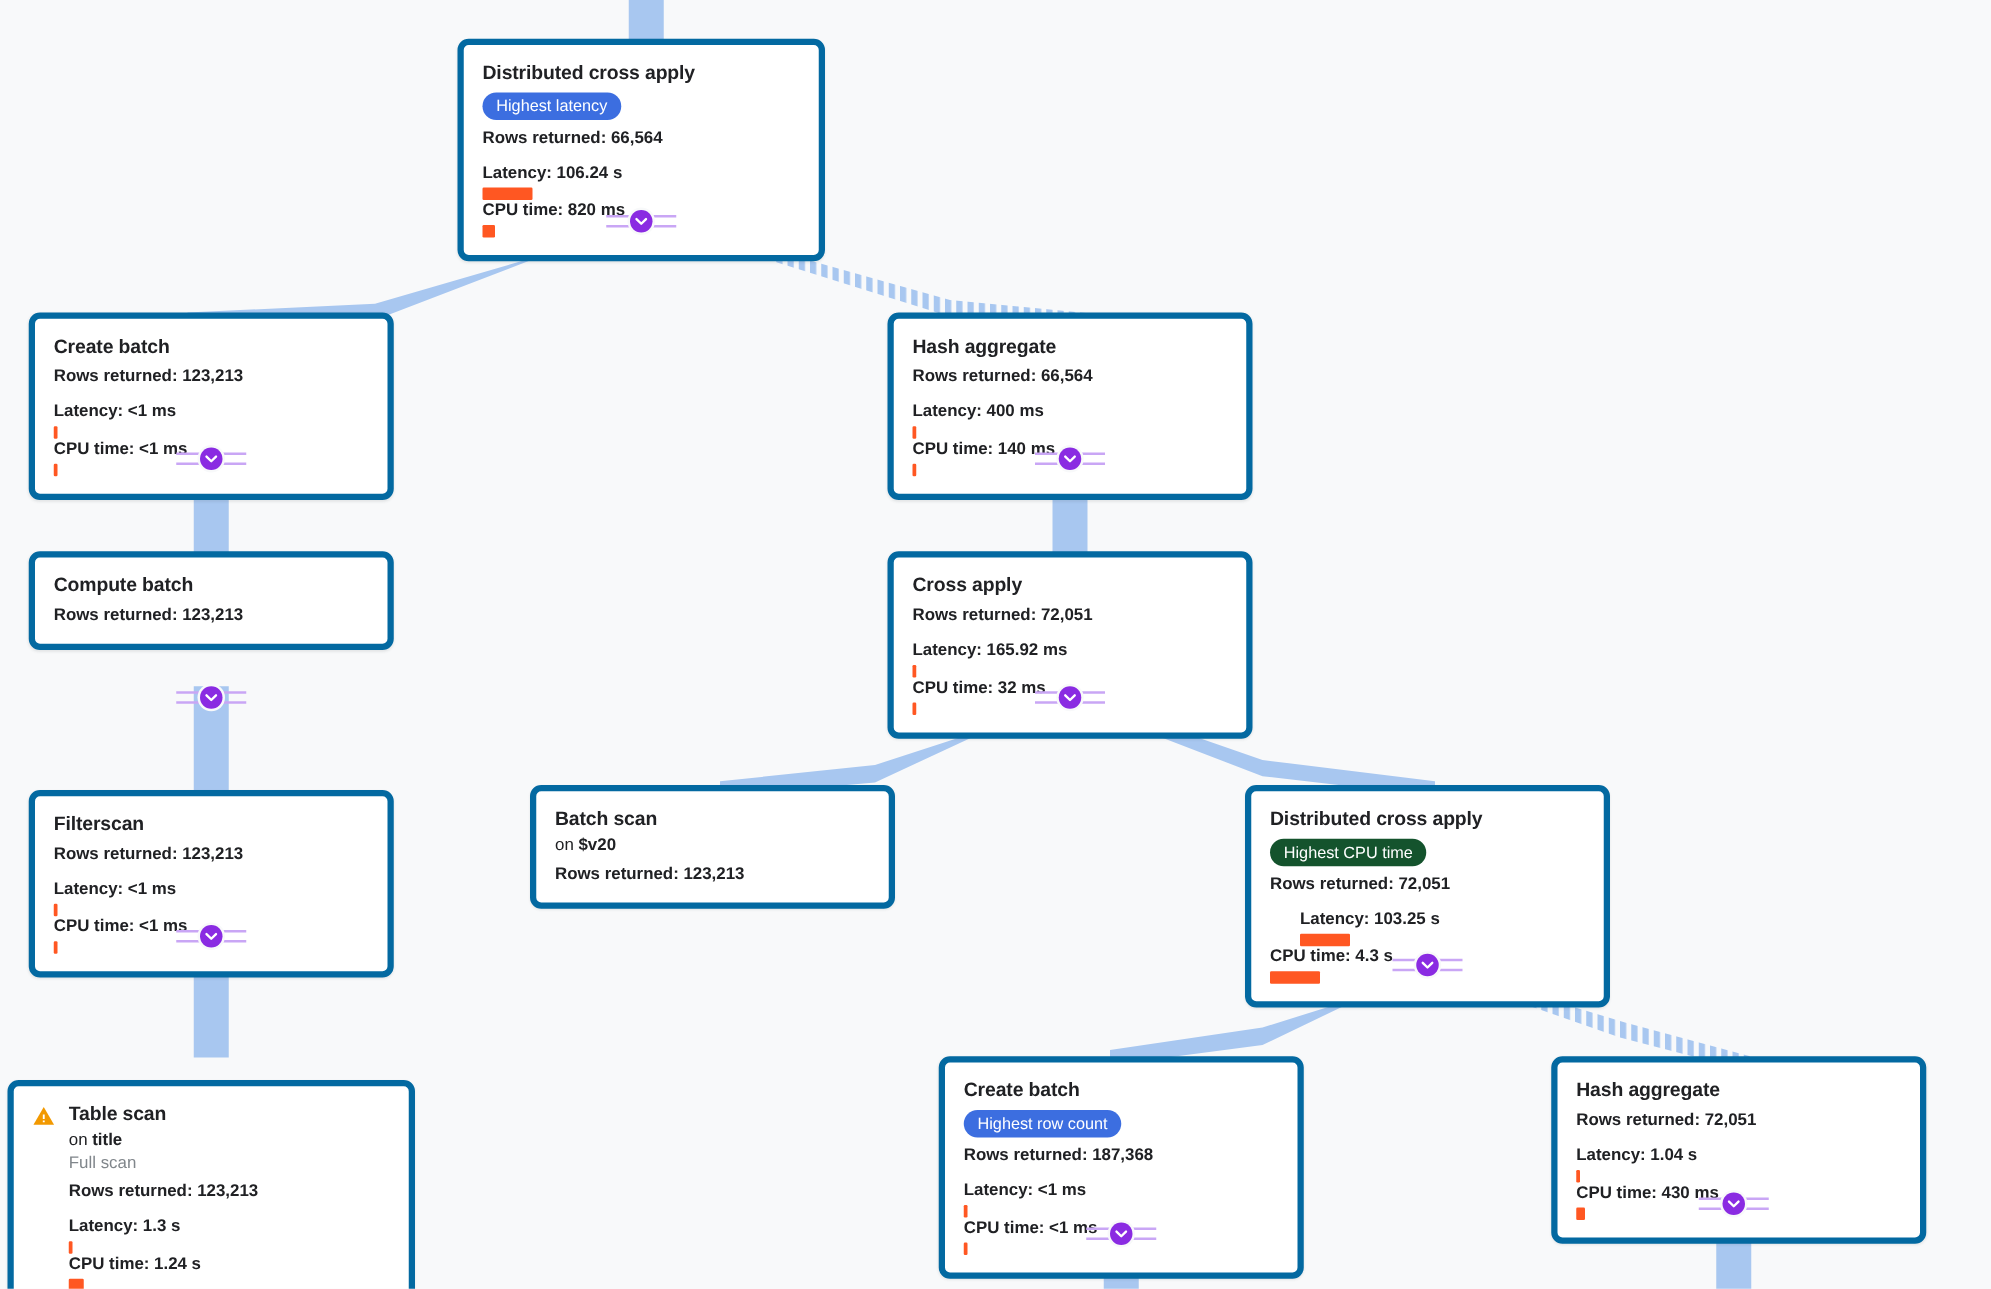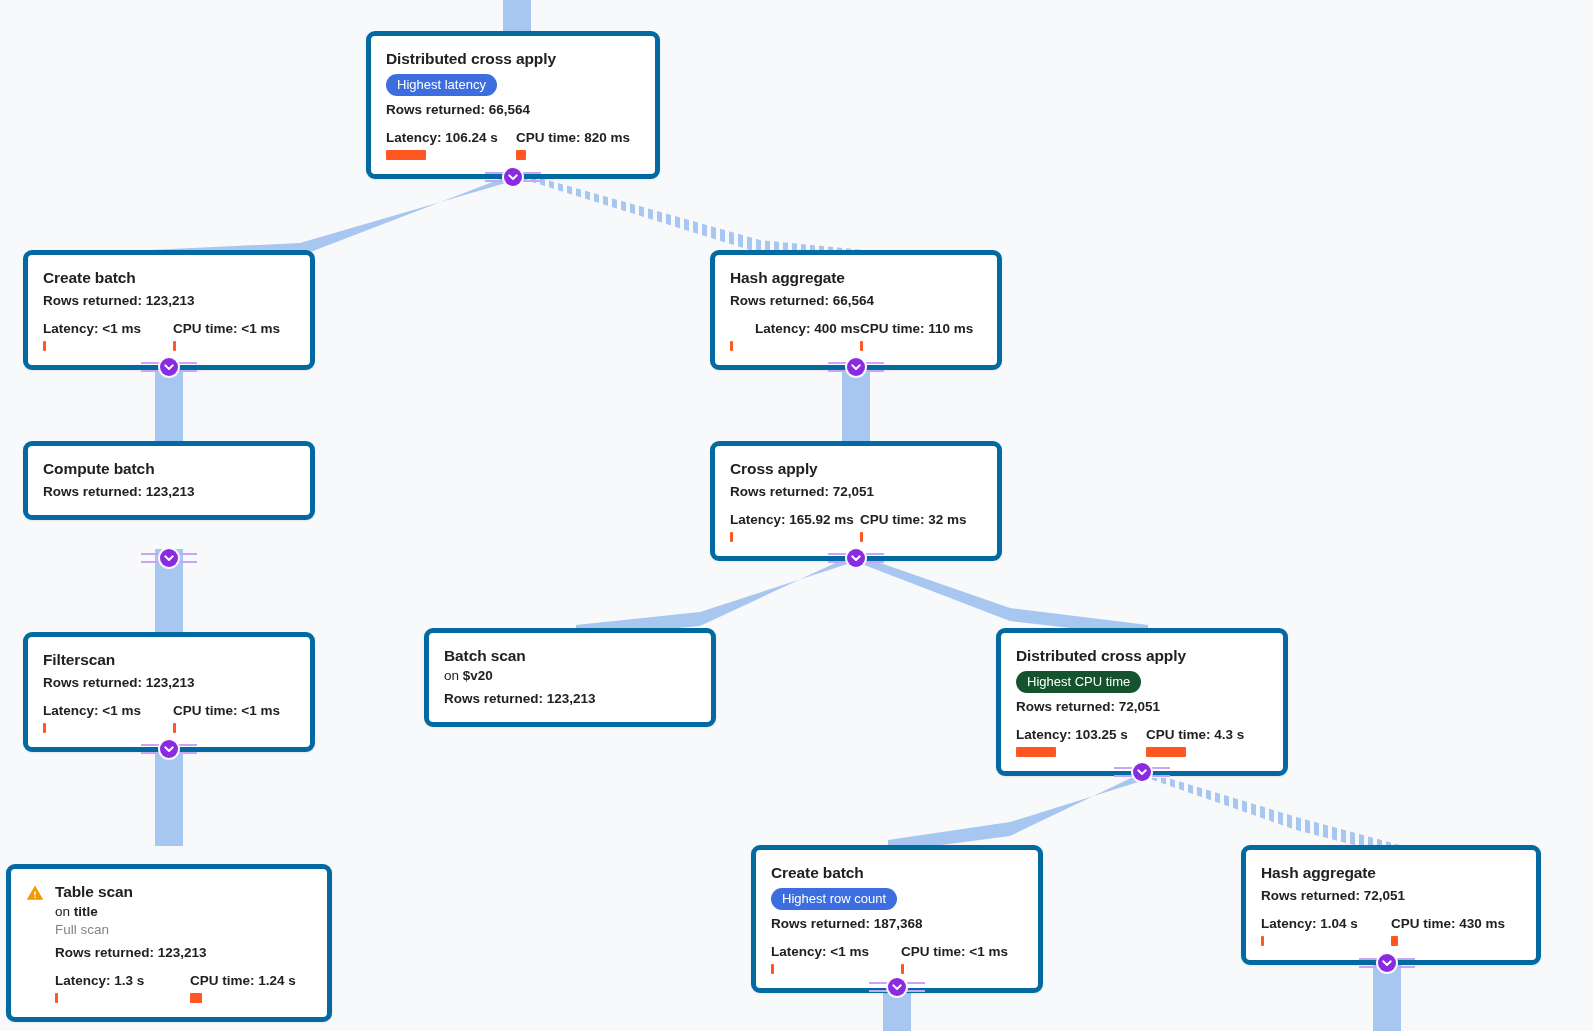--- a/index.html
+++ b/index.html
@@ -95,21 +95,21 @@
   .node-rows {
     font-size: 13.5px;
     font-weight: bold;
     color: #202124;
     line-height: 18px;
     margin-top: 5px;
     white-space: nowrap;
   }
   .metrics {
     display: flex;
-    flex-direction: row;
+    flex-direction: column;
     margin-top: 11px;
   }
   .metric { flex: 0 0 auto; }
   .metric-label {
     font-size: 13.5px;
     font-weight: bold;
     color: #202124;
     line-height: 16px;
     white-space: nowrap;
   }
@@ -219,26 +219,26 @@
             </div>
           </div>
         </div>
       </div>
       <div class="node" style="left: 710px; top: 250px; width: 292px;">
         <div class="node-inner">
           <div class="node-body">
             <div class="node-title">Hash aggregate</div>
             <div class="node-rows">Rows returned: 66,564</div>
             <div class="metrics">
-              <div class="metric" style="width: 130px; text-align: right;">
+              <div class="metric" style="width: 130px;">
                 <div class="metric-label">Latency: 400 ms</div>
                 <div class="metric-bar" style="width: 3px; background: rgb(255, 87, 34);"></div>
               </div>
               <div class="metric">
-                <div class="metric-label">CPU time: 110 ms</div>
+                <div class="metric-label">CPU time: 140 ms</div>
                 <div class="metric-bar" style="width: 3px; background: rgb(255, 87, 34);"></div>
               </div>
             </div>
           </div>
         </div>
       </div>
       <div class="node" style="left: 23px; top: 441px; width: 292px;">
         <div class="node-inner">
           <div class="node-body">
             <div class="node-title">Compute batch</div>
@@ -287,21 +287,21 @@
           <div class="node-body">
             <div class="node-title">Batch scan</div>
             <div class="node-subject"><span>on </span><b>$v20</b></div>
             <div class="node-rows">Rows returned: 123,213</div>
           </div>
         </div>
       </div>
       <div class="node" style="left: 996px; top: 628px; width: 292px;">
         <div class="node-inner">
           <div class="node-body"><div class="node-title">Distributed cross apply</div><div class="badge" style="background: #14532d;">Highest CPU time</div><div class="node-rows">Rows returned: 72,051</div><div class="metrics">
-              <div class="metric" style="width: 130px;">
+              <div class="metric" style="width: 130px; margin-left: 24px;">
                 <div class="metric-label">Latency: 103.25 s</div>
                 <div class="metric-bar" style="width: 40px; background: rgb(255, 87, 34);"></div>
               </div>
               <div class="metric">
                 <div class="metric-label">CPU time: 4.3 s</div>
                 <div class="metric-bar" style="width: 40px; background: rgb(255, 87, 34);"></div>
               </div>
             </div></div>
         </div>
       </div>

